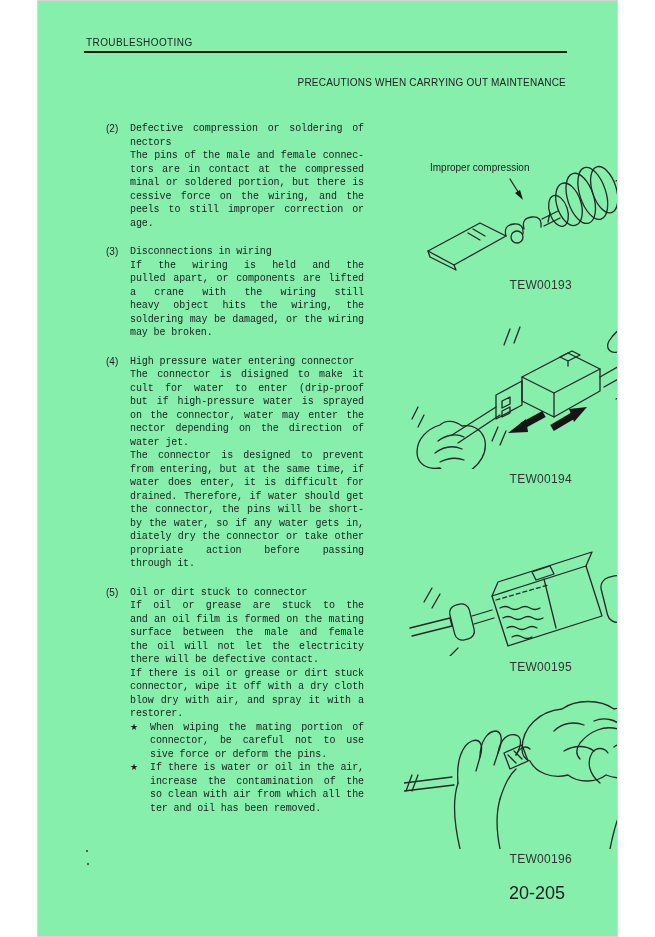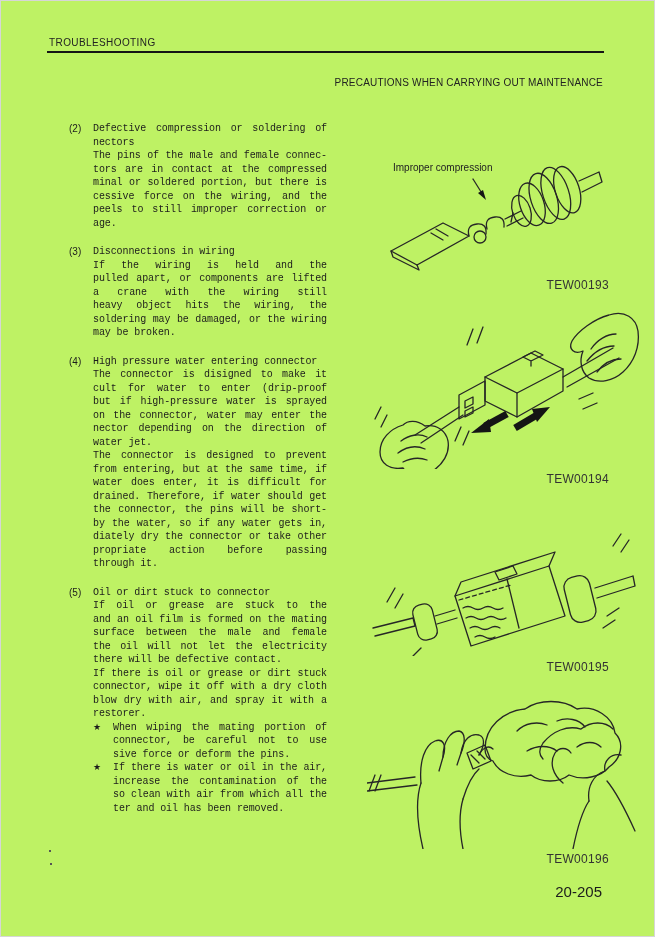--- a/index.html
+++ b/index.html
@@ -1,20 +1,20 @@
 <!DOCTYPE html>
 <html><head>
 <meta charset="utf-8">
 <style>
   * { margin:0; padding:0; box-sizing:border-box; }
   html,body { background:#ffffff; }
   body { font-family:"Liberation Sans", sans-serif; }
   .page {
-    position:relative; width:655px; height:937px; margin:0 auto;
-    background:#bef264; color:#1c1c1c; overflow:hidden;
+    position:relative; width:581px; height:937px; margin:0 auto;
+    background:#86efac; color:#1c1c1c; overflow:hidden;
     border:1px solid #d6d6d6;
   }
   
   .hdr-left  { position:absolute; left:48px;  top:36px; font-size:10px; letter-spacing:.4px; color:#222; }
   .hdr-right { position:absolute; right:51px; top:36px; font-size:10px; letter-spacing:.2px; color:#222;margin-top:40px; }
   .header-rule { position:absolute; left:46px; right:50px; top:50px; height:2px; background:#151515; }
   
   .sections { position:absolute; left:68px; top:121px; width:262px; }
   .section { display:flex; margin-bottom:15px; }
   .sec-num { width:24px; flex:none; font-size:10px; line-height:13.5px; }
@@ -22,21 +22,21 @@
   .tl { font-size:10px; line-height:13.5px; letter-spacing:-0.1px; white-space:nowrap;font-family:Liberation Mono, monospace; }
   .tl.just { white-space:normal; text-align:justify; text-align-last:justify; text-justify:inter-word; overflow:hidden; max-height:13.5px; }
   .bullet { display:flex; }
   .bmark { width:20px; flex:none; font-size:9px; line-height:13.5px; }
   .blines { width:214px; flex:none; }
   
   .fig { position:absolute; }
   .fig svg { display:block; width:100%; height:100%; }
   .fig-label { position:absolute; left:14px; top:9px; font-size:10px; color:#222; white-space:nowrap; }
   .cap { position:absolute; right:45px; font-size:12px; letter-spacing:.3px; color:#333; }
-  .pageno { position:absolute; right:52px; top:882px; font-size:15px; color:#1c1c1c; }
+  .pageno { position:absolute; right:52px; top:882px; font-size:18px; color:#1c1c1c; }
   .dot { position:absolute; width:2px; height:2px; background:#555; }
   .ln { stroke:#262626; stroke-width:1.3; fill:none; stroke-linecap:round; stroke-linejoin:round; }
   .fillb { fill:#151515; stroke:none; }
 </style>
 </head>
 <body>
 
 <div class="page">
 
   <span class="hdr-left">TROUBLESHOOTING</span>

